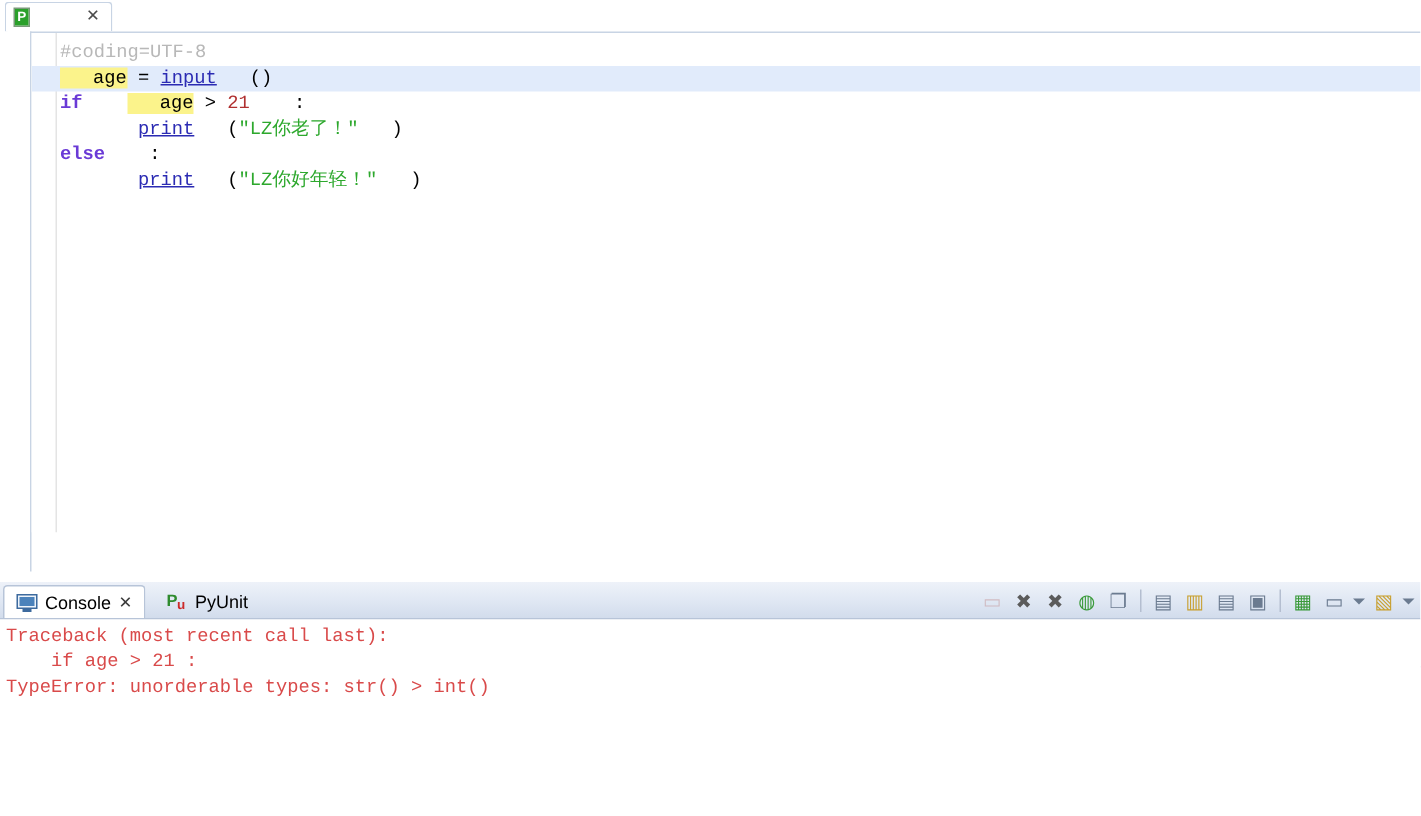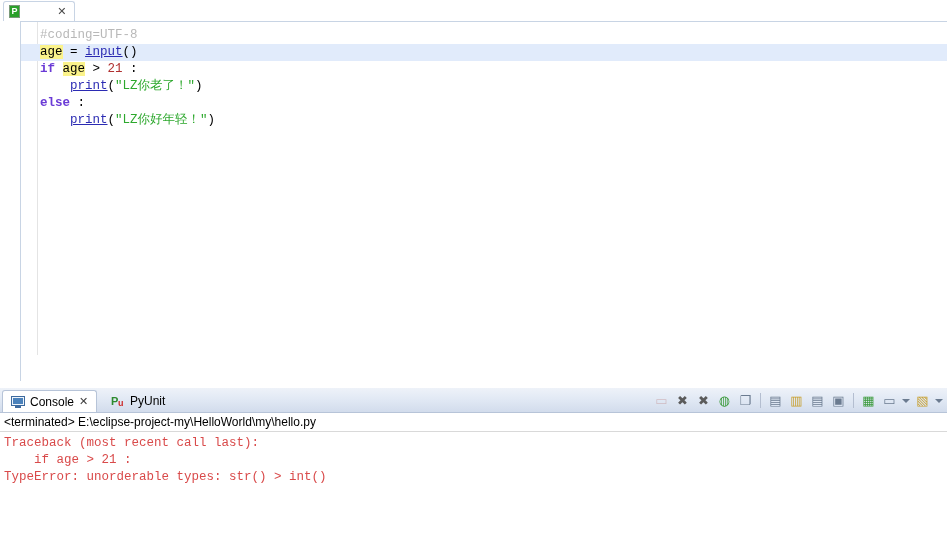--- a/index.html
+++ b/index.html
@@ -133,21 +133,21 @@
     margin-left: -18px;
     padding-left: 19px;
     width: 947px;
     box-sizing: border-box;
   }
   .tok-comment  { color: #b8b8b8; }
   .tok-kw       { color: #6a3ad6; font-weight: bold; }
   .tok-builtin  { color: #2b2bb3; text-decoration: underline; }
   .tok-string   { color: #2da82d; }
   .tok-num      { color: #b03030; }
-  .tok-plain    { color: #000000; }
+  .tok-plain    { color: #000000; padding-left: 22px; }
   .tok-op       { color: #000000; }
   .occ-hl       { background: #fbf38b; }
 
   
   .h-scroll {
     position: absolute;
     left: 0; bottom: 0;
     width: 925px;
     height: 16px;
     background: #f0f0f0;
@@ -412,17 +412,16 @@
         </span>
         <span class="tb-arrow"></span>
         <span class="tb-btn">
           <span class="gly" style="color: rgb(200, 160, 48);">▧</span>
         </span>
         <span class="tb-arrow"></span>
       </div>
   </div>
 
   <div class="console-body">
-    <div class="terminated-line">&lt;terminated&gt; E:\eclipse-project-my\HelloWorld\my\hello.py</div>
     <div class="console-out" id="console-out"><div class="out-stderr">Traceback (most recent call last):</div><div class="out-stderr">    if age &gt; 21 :</div><div class="out-stderr">TypeError: unorderable types: str() &gt; int()</div></div>
   </div>
 
 </div>
 
 </body></html>

